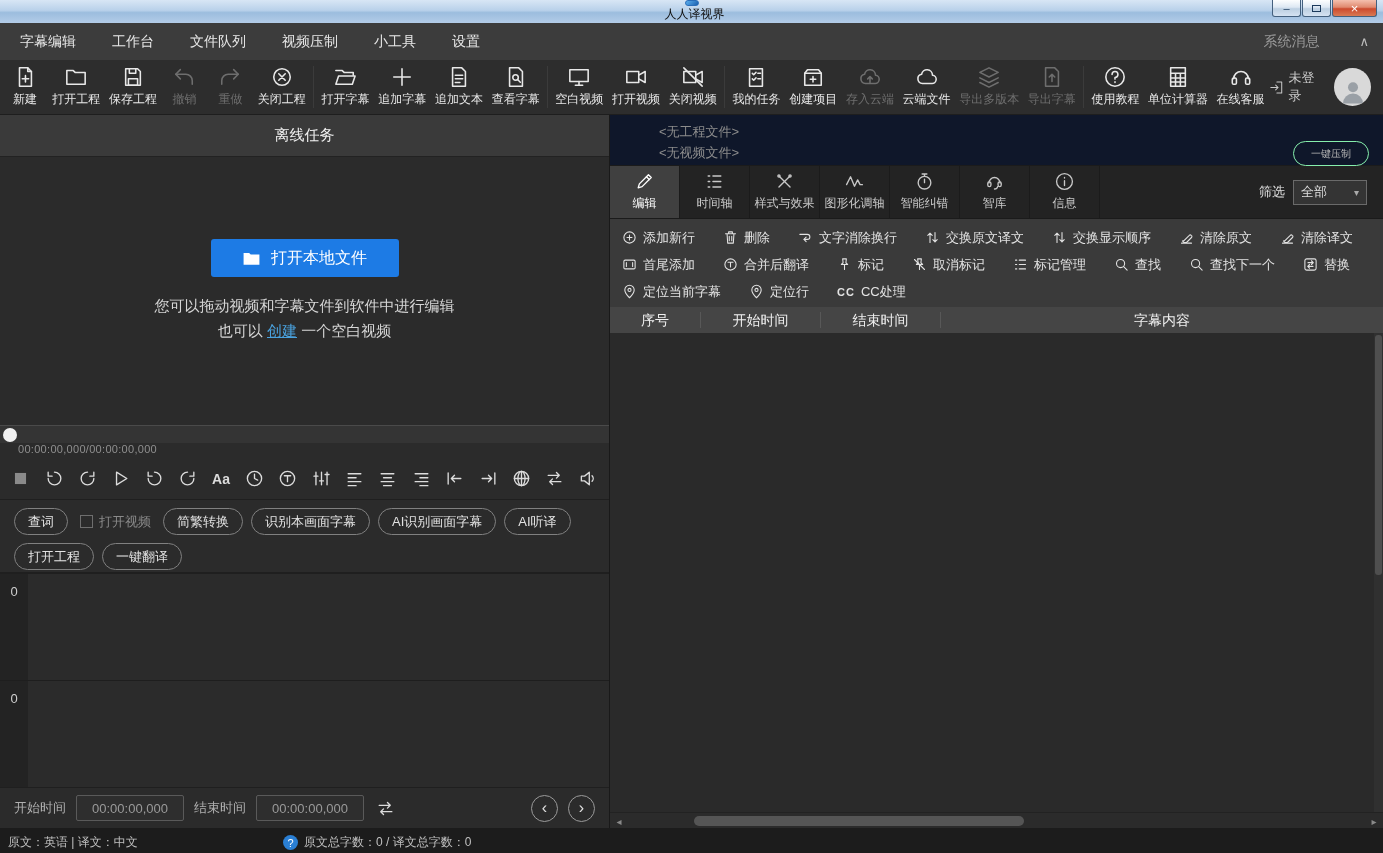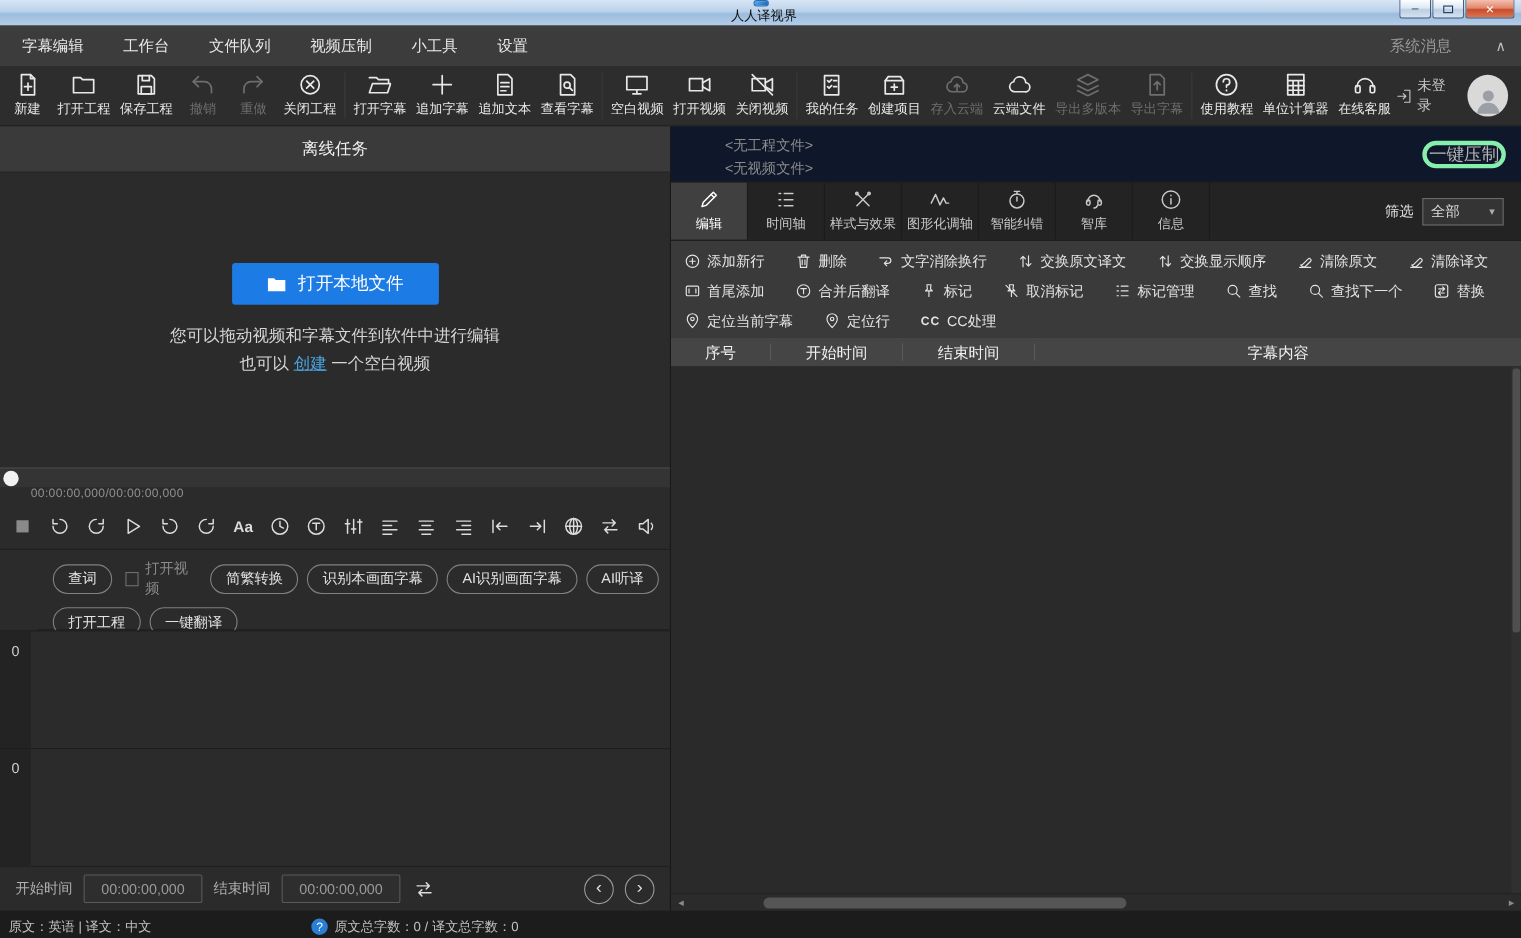--- a/index.html
+++ b/index.html
@@ -44,26 +44,26 @@
 
   
   .left-panel { width:610px; background:#2b2b2b; border-right:1px solid #191919; display:flex; flex-direction:column; }
   .lp-header { height:42px; background:#3a3a3a; border-bottom:1px solid #222; display:flex; align-items:center; justify-content:center; font-size:15px; color:#f0f0f0; }
   .drop-zone { height:268px; display:flex; flex-direction:column; align-items:center; justify-content:center; }
   .open-btn { width:188px; height:38px; background:#1d7be5; color:#fff; border-radius:3px; display:flex; align-items:center; justify-content:center; gap:10px; font-size:16px; margin-bottom:16px; cursor:pointer; }
   .hint { font-size:15px; color:#d6d6d6; line-height:25px; text-align:center; }
   .link { color:#4aa3e0; text-decoration:underline; cursor:pointer; }
   .scrubber { height:18px; background:#343434; border-top:1px solid #4a4a4a; position:relative; }
   .knob { position:absolute; left:3px; top:2px; width:14px; height:14px; border-radius:50%; background:#f2f2f2; }
-  .timecode { height:15px; font-size:11px; color:#8f8f8f; padding-left:28px; letter-spacing:.3px; }
+  .timecode { height:15px; font-size:11px; color:#8f8f8f; padding-left:18px; letter-spacing:.3px; }
   .controls { height:42px; display:flex; align-items:center; gap:12px; padding:0 10px; border-bottom:1px solid #1f1f1f; }
   .pbtn { width:22px; height:22px; display:flex; align-items:center; justify-content:center; color:#dcdcdc; }
   .pbtn.dim { color:#8a8a8a; }
   .aa { font-size:14px; font-weight:bold; color:#dcdcdc; }
-  .tools { height:73px; padding:8px 10px 0 14px; border-bottom:1px solid #1f1f1f;margin-left:34px; }
+  .tools { height:73px; padding:8px 10px 0 14px; border-bottom:1px solid #1f1f1f; }
   .tools-row { display:flex; align-items:center; gap:8px; margin-bottom:8px; }
   .pill { display:inline-flex; align-items:center; height:27px; padding:0 13px; border:1px solid #808080; border-radius:14px; font-size:13px; color:#e2e2e2; background:transparent; white-space:nowrap; }
   .cbx-wrap { display:flex; align-items:center; gap:6px; margin:0 4px; }
   .cbx { width:13px; height:13px; border:1px solid #6e6e6e; background:#2b2b2b; }
   .cbx-label { color:#8a8a8a; font-size:13px; }
   .editor { flex:1; position:relative; display:flex; flex-direction:column; border-top:1px solid #1f1f1f; background:#2b2b2b; }
   .pane { flex:1; display:flex; }
   .pane.top { border-bottom:1px solid #1e1e1e; }
   .gutter { width:28px; background:#232323; color:#cfcfcf; font-size:13px; text-align:center; padding-top:10px; }
   .pane-text { flex:1; }
@@ -71,21 +71,21 @@
   .badge { background:#191919; border-radius:12px; padding:4px 13px; font-size:13px; color:#e8e8e8; white-space:nowrap; }
   .time-row { height:41px; display:flex; align-items:center; gap:10px; padding:0 14px; border-top:1px solid #1f1f1f; }
   .time-label { color:#b0b0b0; font-size:13px; }
   .time-field { width:108px; height:26px; border:1px solid #5a5a5a; background:#2e2e2e; color:#9a9a9a; font-size:13px; display:flex; align-items:center; justify-content:center; border-radius:2px; }
   .nav { margin-left:auto; display:flex; gap:10px; }
   .circle-btn { width:27px; height:27px; border:1px solid #9a9a9a; border-radius:50%; color:#e0e0e0; font-size:16px; display:flex; align-items:center; justify-content:center; line-height:1; }
 
   
   .right-panel { flex:1; display:flex; flex-direction:column; background:#2a2a2a; }
   .rp-fileinfo { height:50px; background:#0f172a; padding:6px 2px 0 49px; position:relative; font-size:13px; color:#8c8c8c; line-height:21px; }
-  .compress-btn { position:absolute; right:14px; top:13px; width:76px; height:25px; border:4px solid #86efac; border-radius:13px; color:#b5b5b5; font-size:16px; display:flex; align-items:center; justify-content:center; }
+  .compress-btn { position:absolute; right:14px; top:26px; width:76px; height:25px; border:1px solid #86efac; border-radius:13px; color:#b5b5b5; font-size:10px; display:flex; align-items:center; justify-content:center; }
   .rp-tabs { height:53px; background:#232323; display:flex; border-top:1px solid #1b1b1b; }
   .tab { width:70px; display:flex; flex-direction:column; align-items:center; justify-content:center; gap:4px; font-size:12px; color:#c8c8c8; border-right:1px solid #1b1b1b; }
   .tab.active { background:#404040; color:#fff; }
   .rp-filter { margin-left:auto; display:flex; align-items:center; gap:8px; padding-right:16px; font-size:13px; color:#e0e0e0; }
   .filter-select { width:74px; height:25px; border:1px solid #6a6a6a; background:#343434; display:flex; align-items:center; justify-content:space-between; padding:0 7px; color:#ddd; }
   .caret { font-size:10px; color:#aaa; }
   .rp-actions { height:89px; background:#3a3a3a; border-top:1px solid #1b1b1b; padding:5px 0 0 12px; }
   .action-row { display:flex; align-items:center; height:27px; gap:28px; }
   .action { display:flex; align-items:center; gap:6px; color:#e3e3e3; font-size:13px; white-space:nowrap; }
   .cc-glyph { font-size:11px; font-weight:bold; letter-spacing:1px; color:#e3e3e3; }

